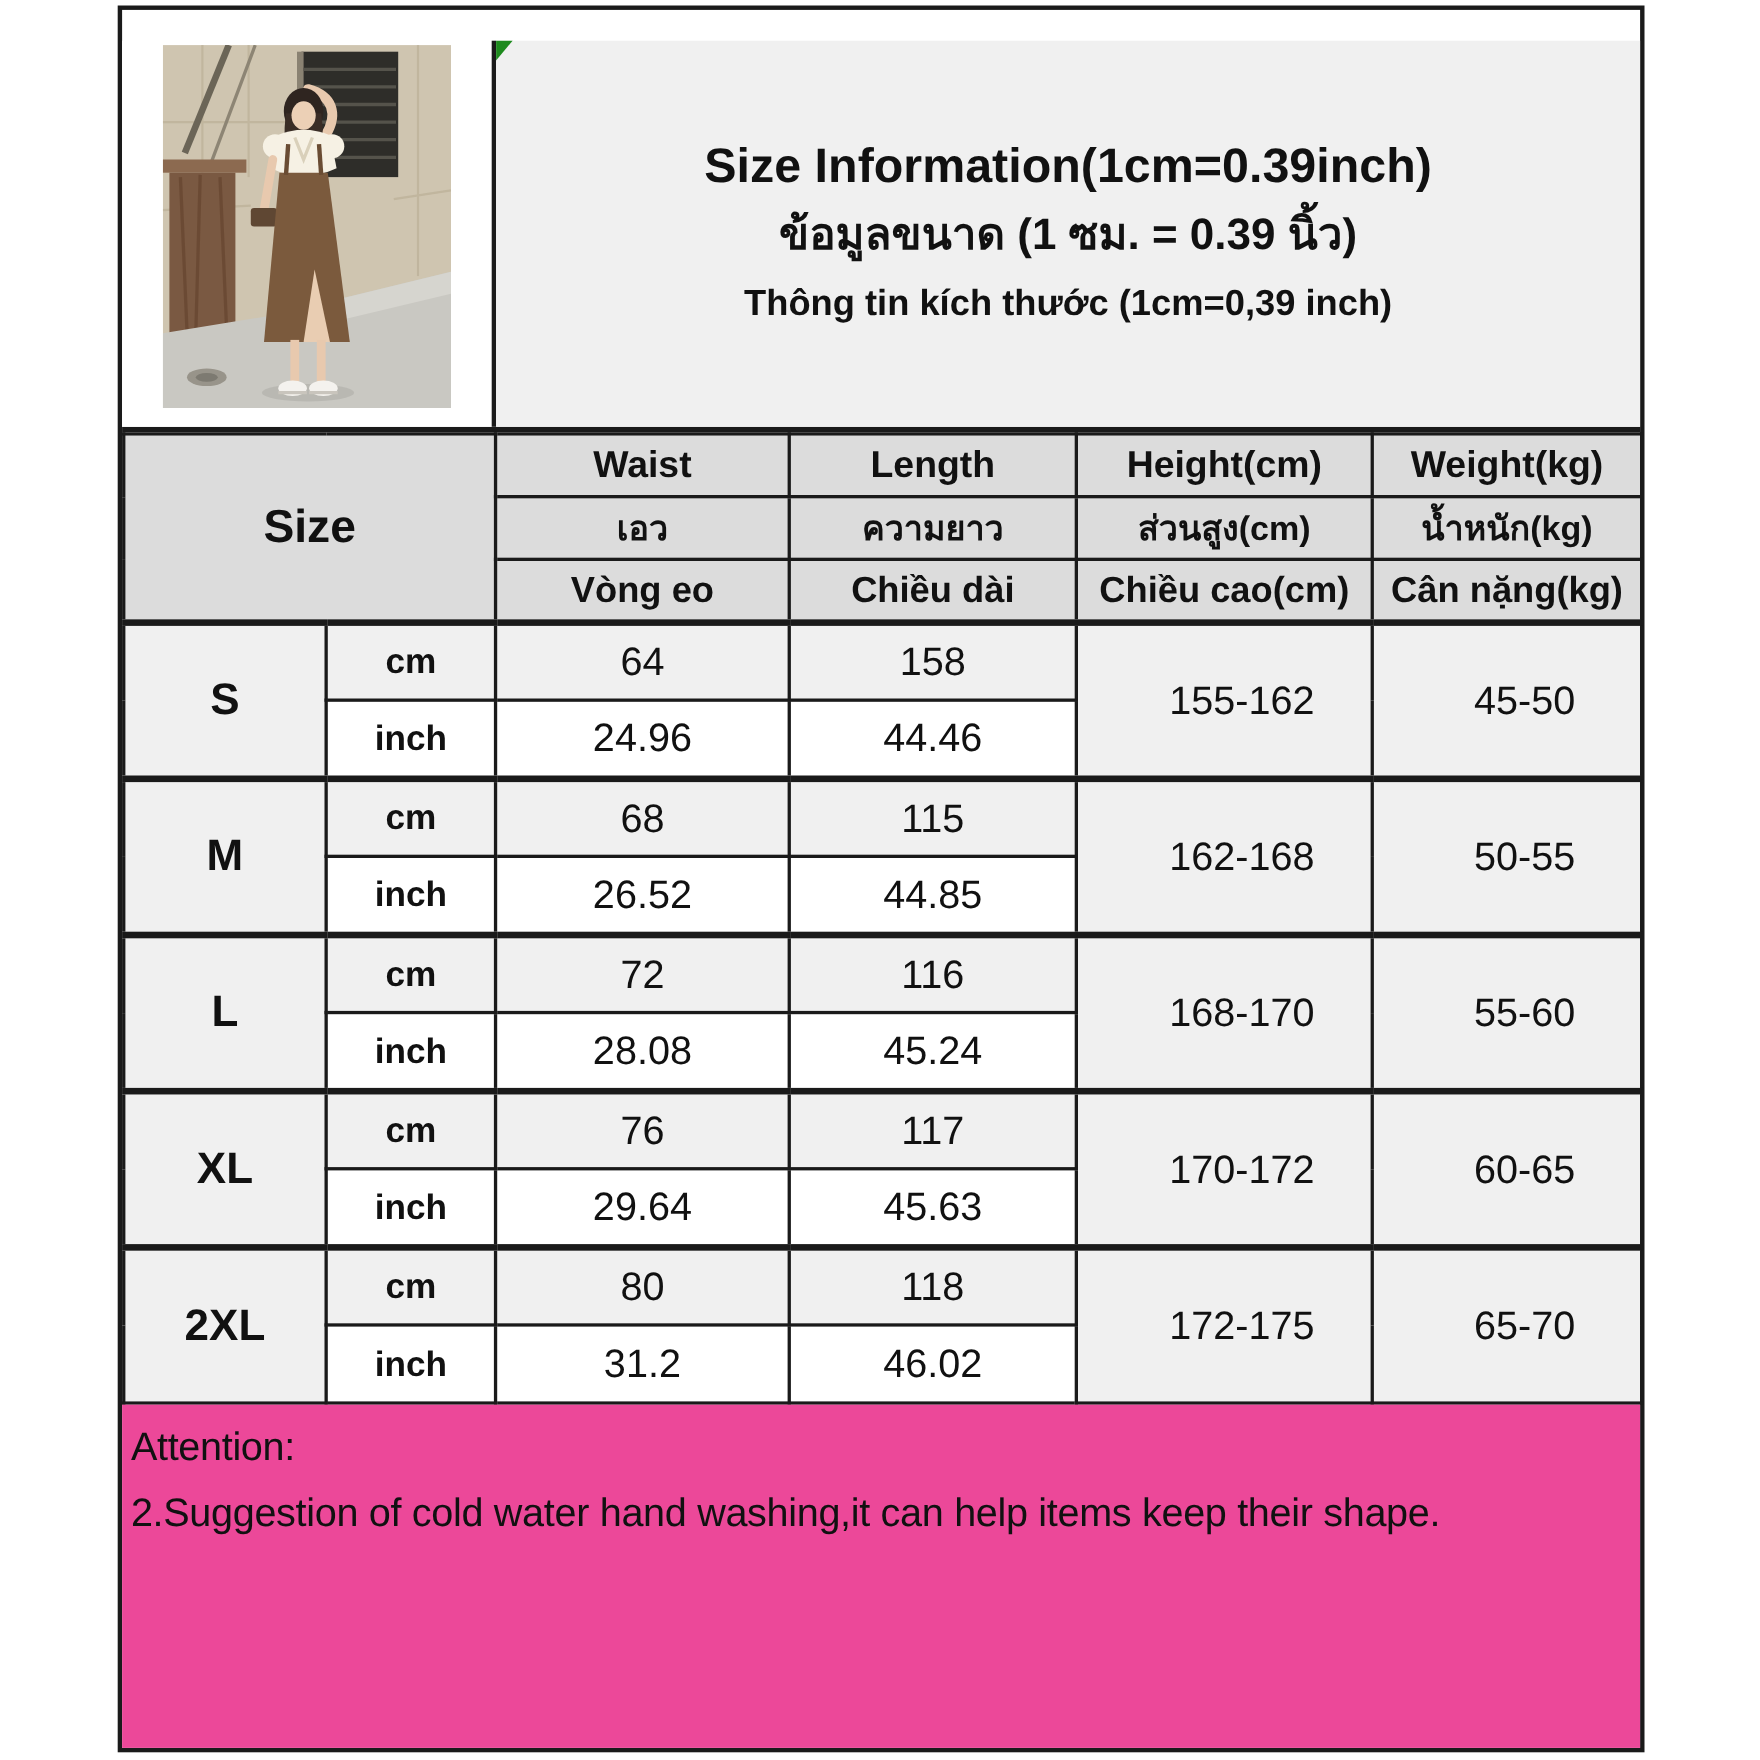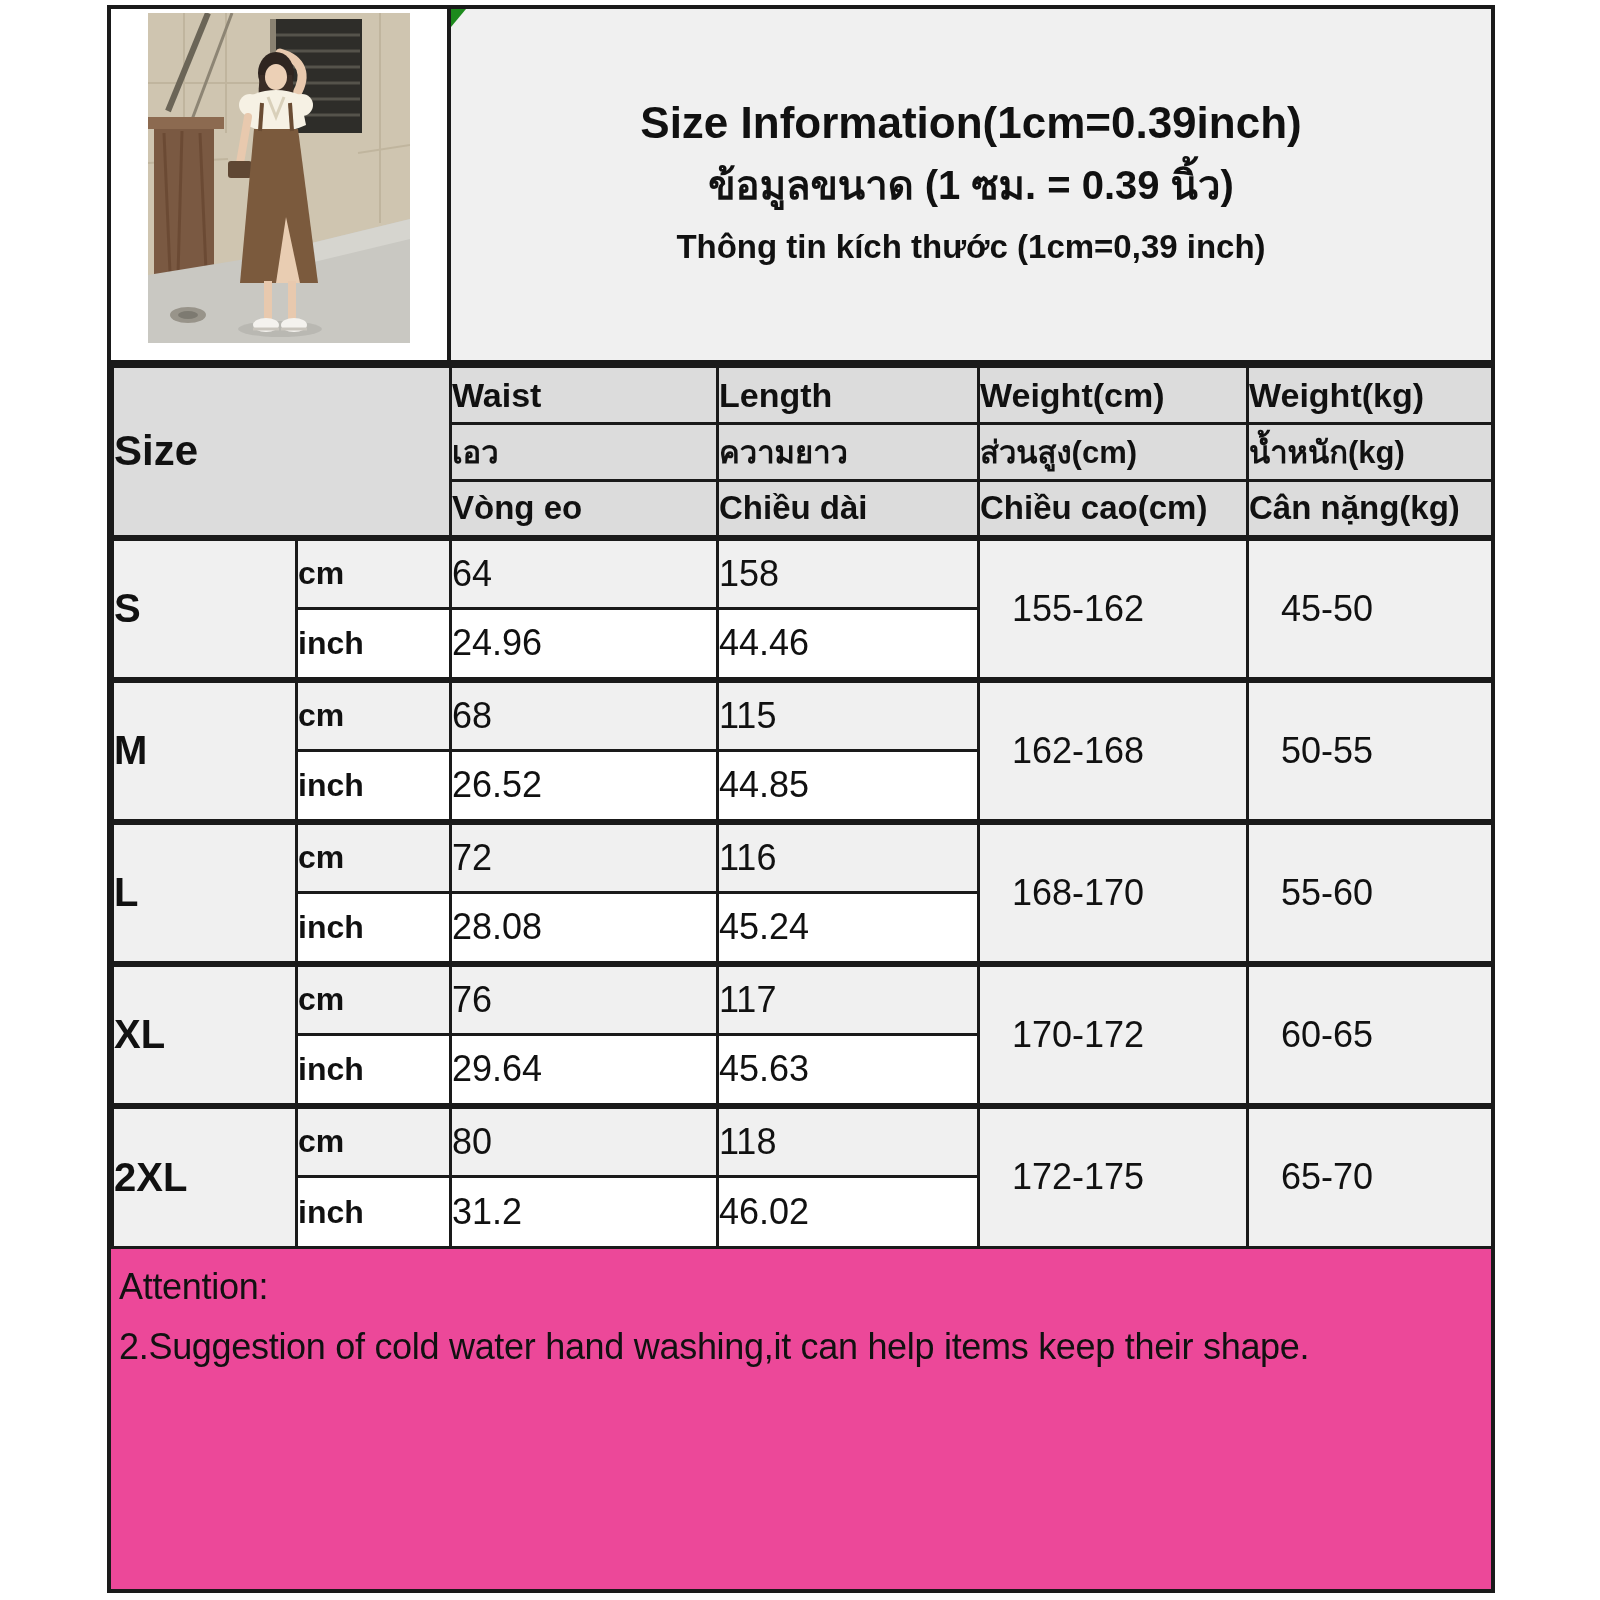--- a/index.html
+++ b/index.html
@@ -6,39 +6,39 @@
   body{
     width:1600px;height:1600px;background:#ffffff;position:relative;overflow:hidden;
     font-family:"Liberation Sans","DejaVu Sans",sans-serif;color:#111;
   }
   .sheet{
     position:absolute;left:107px;top:5px;width:1388px;height:1588px;
     box-sizing:border-box;border:4px solid var(--border);
     background:var(--sheet-bg);display:flex;flex-direction:column;
   }
   
-  .top{flex:none;height:351px;display:flex;border-bottom:5px solid var(--border);}
+  .top{flex:none;height:351px;display:flex;border-bottom:5px solid var(--border);margin-top:28px;}
   .photo-cell{
     width:340px;flex:none;border-right:4px solid var(--border);box-sizing:border-box;
     background:#ffffff;display:flex;justify-content:center;align-items:flex-start;padding-top:4px;
   }
   .title-cell{
     flex:1;background:var(--title-bg);position:relative;
     display:flex;flex-direction:column;justify-content:center;align-items:center;
   }
   .corner-tri{
     position:absolute;left:0;top:0;width:0;height:0;
     border-top:18px solid var(--accent-green);border-right:15px solid transparent;
   }
   .title-en{font-size:44px;font-weight:bold;line-height:62px;}
   .title-th{font-size:40px;font-weight:bold;line-height:62px;}
   .title-vi{font-size:33px;font-weight:bold;line-height:62px;}
   
   table{border-collapse:collapse;width:100%;table-layout:fixed;}
-  td{border:3px solid var(--border);vertical-align:middle;padding:0;overflow:hidden;}
+  td{border:3px solid var(--border);text-align:center;vertical-align:middle;padding:0;overflow:hidden;}
   tr.hrow{height:57px;}
   tr.hrow td{background:var(--header-bg);}
   .h-en{font-size:34px;font-weight:bold;}
   .h-th{font-size:31px;font-weight:bold;}
   .h-vi{font-size:33px;font-weight:bold;}
   .size-big{font-size:42px;font-weight:bold;background:var(--header-bg);}
   tr.drow{height:71px;}
   .size-cell{background:var(--size-col-bg);font-size:40px;font-weight:bold;}
   .unit{font-size:32px;font-weight:bold;}
   .val,.range{font-size:36px;}
@@ -149,21 +149,21 @@
       <col style="width:261px">
         <col style="width:269px">
         <col style="width:245px">
     </colgroup>
     <tbody>
 
       <tr class="hrow">
         <td class="size-big" rowspan="3" colspan="2">Size</td>
         <td class="h-en">Waist</td>
         <td class="h-en">Length</td>
-        <td class="h-en">Weight(cm)</td>
+        <td class="h-en">Height(cm)</td>
         <td class="h-en">Weight(kg)</td>
       </tr>
       <tr class="hrow">
         <td class="h-th">เอว</td>
         <td class="h-th">ความยาว</td>
         <td class="h-th">ส่วนสูง(cm)</td>
         <td class="h-th">น้ำหนัก(kg)</td>
       </tr>
       <tr class="hrow">
         <td class="h-vi">Vòng eo</td>

